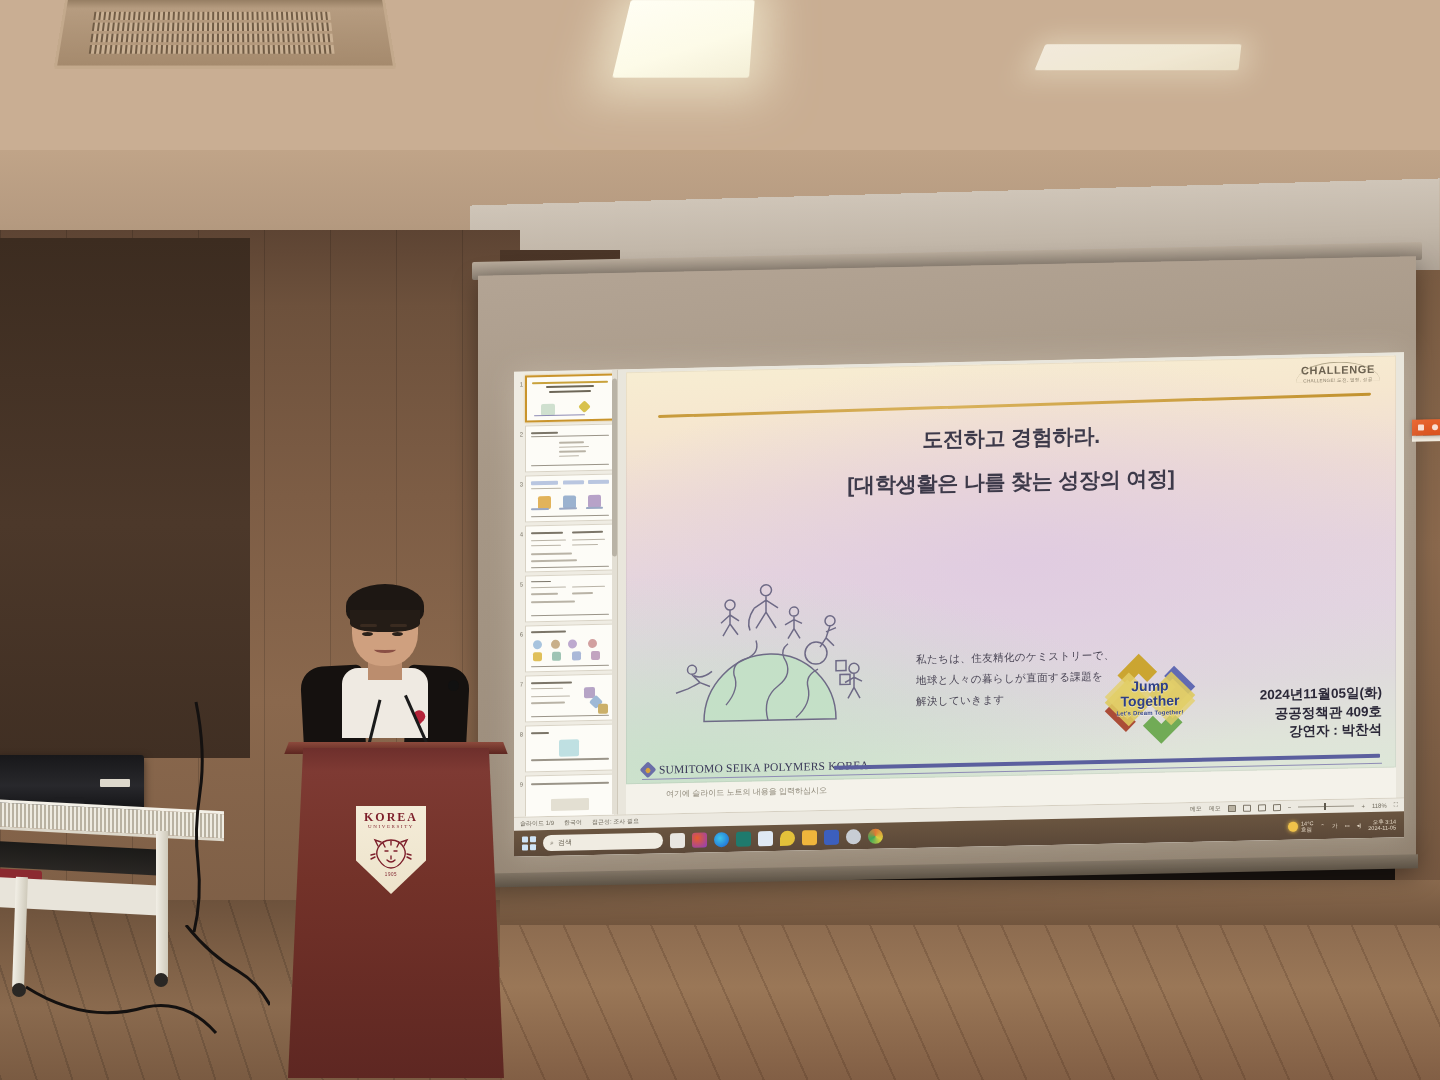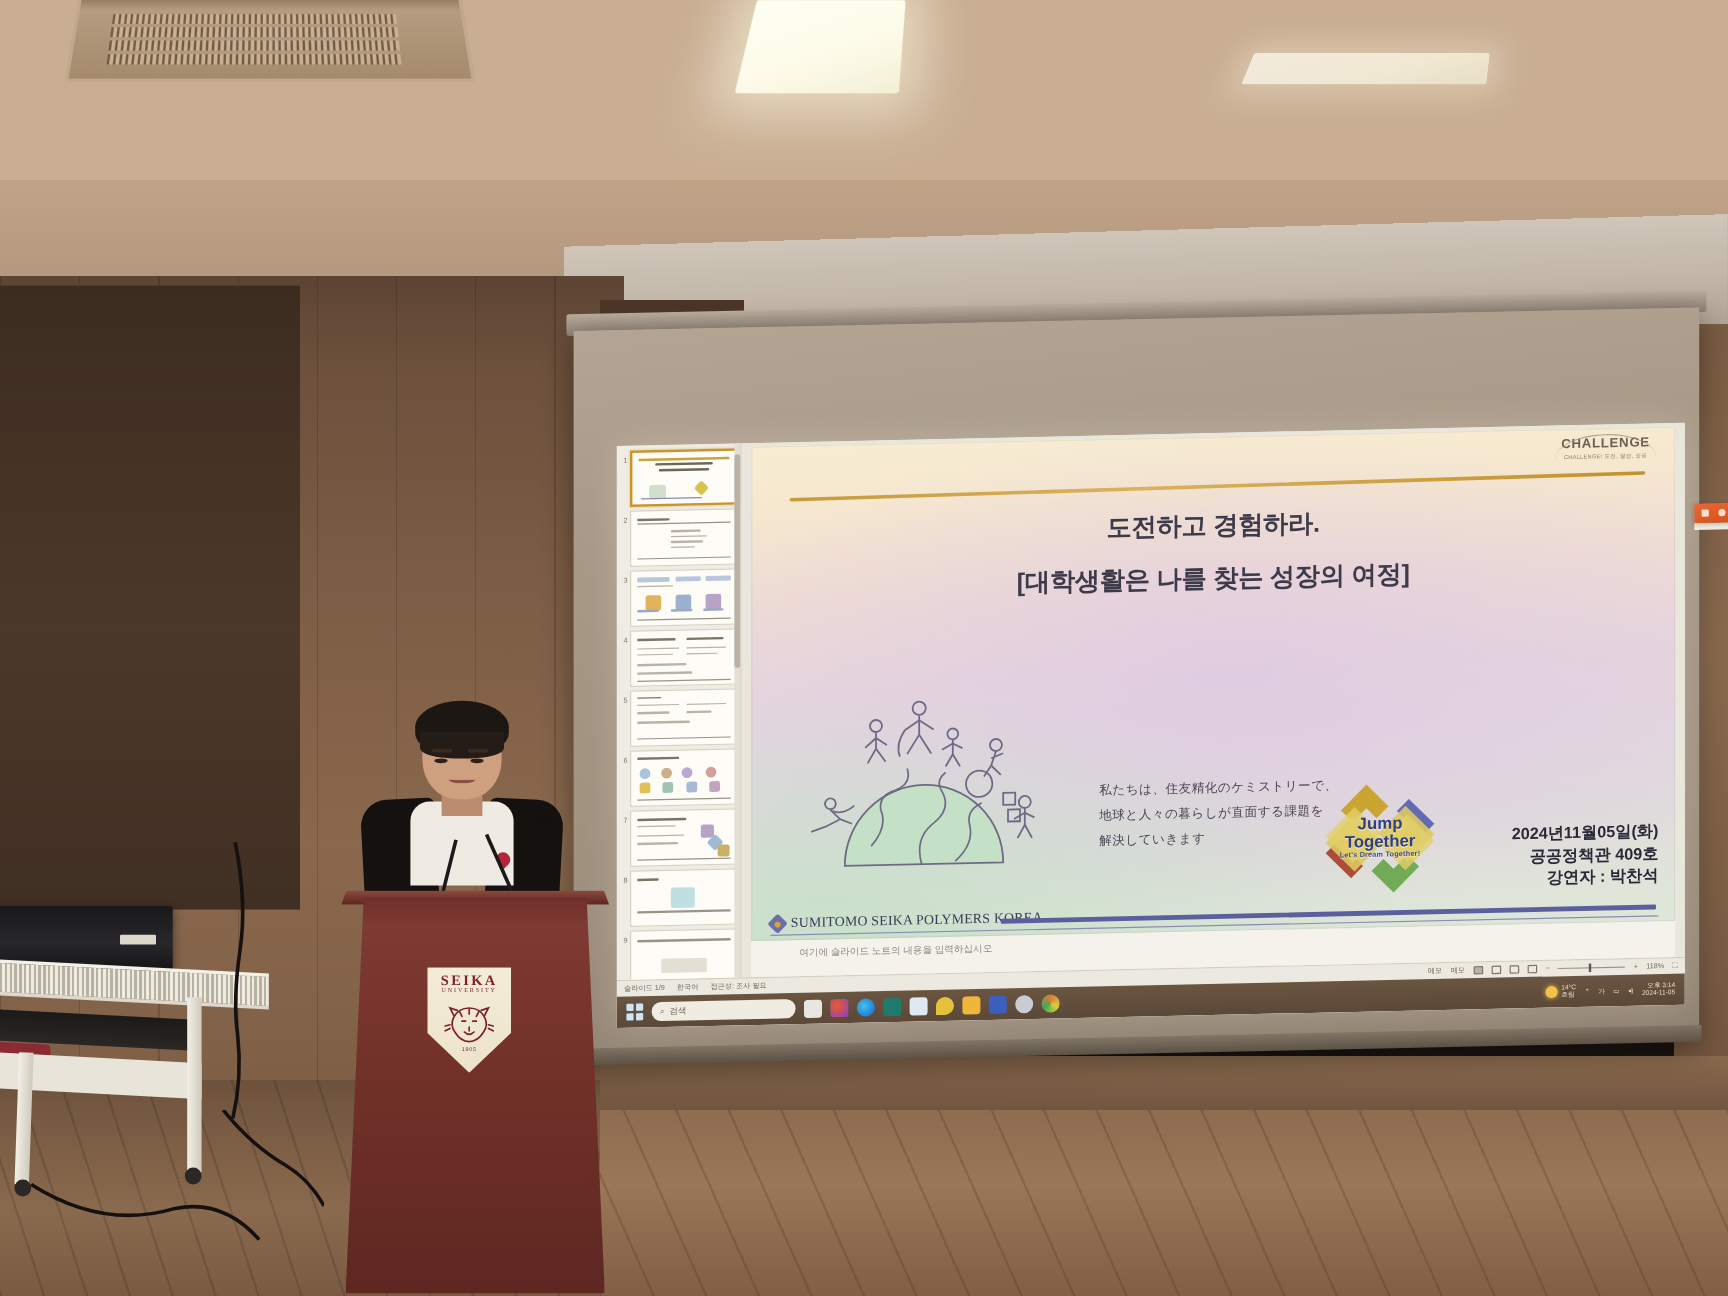--- a/index.html
+++ b/index.html
@@ -725,21 +725,21 @@
 
     <div class="mic-stand"></div>
     <div class="mic-head"></div>
     <div class="mic-stand2"></div>
 
     <div class="podium-top"></div>
     <div class="podium"></div>
 
     <div class="crest">
       <div class="crest-top">
-        <div class="crest-korea">SEIKA</div>
+        <div class="crest-korea">KOREA</div>
         <div class="crest-univ">UNIVERSITY</div>
       </div>
       <div class="crest-tiger">
         <svg viewBox="0 0 42 34" width="42" height="34">
           <g fill="none" stroke="#7d1f2b" stroke-width="1.4" stroke-linecap="round">
             <path d="M8 12 q4 -8 13 -8 q9 0 13 8 q3 6 -1 12 q-5 8 -12 8 q-7 0 -12 -8 q-4 -6 -1 -12 z"></path>
             <path d="M8 10 l-3 -6 l6 2 M34 10 l3 -6 l-6 2"></path>
             <path d="M15 15 l3 0 M24 15 l3 0"></path>
             <path d="M21 20 l0 3 M17 24 q4 4 8 0"></path>
             <path d="M5 18 l-4 1 M5 21 l-4 2 M37 18 l4 1 M37 21 l4 2"></path>

